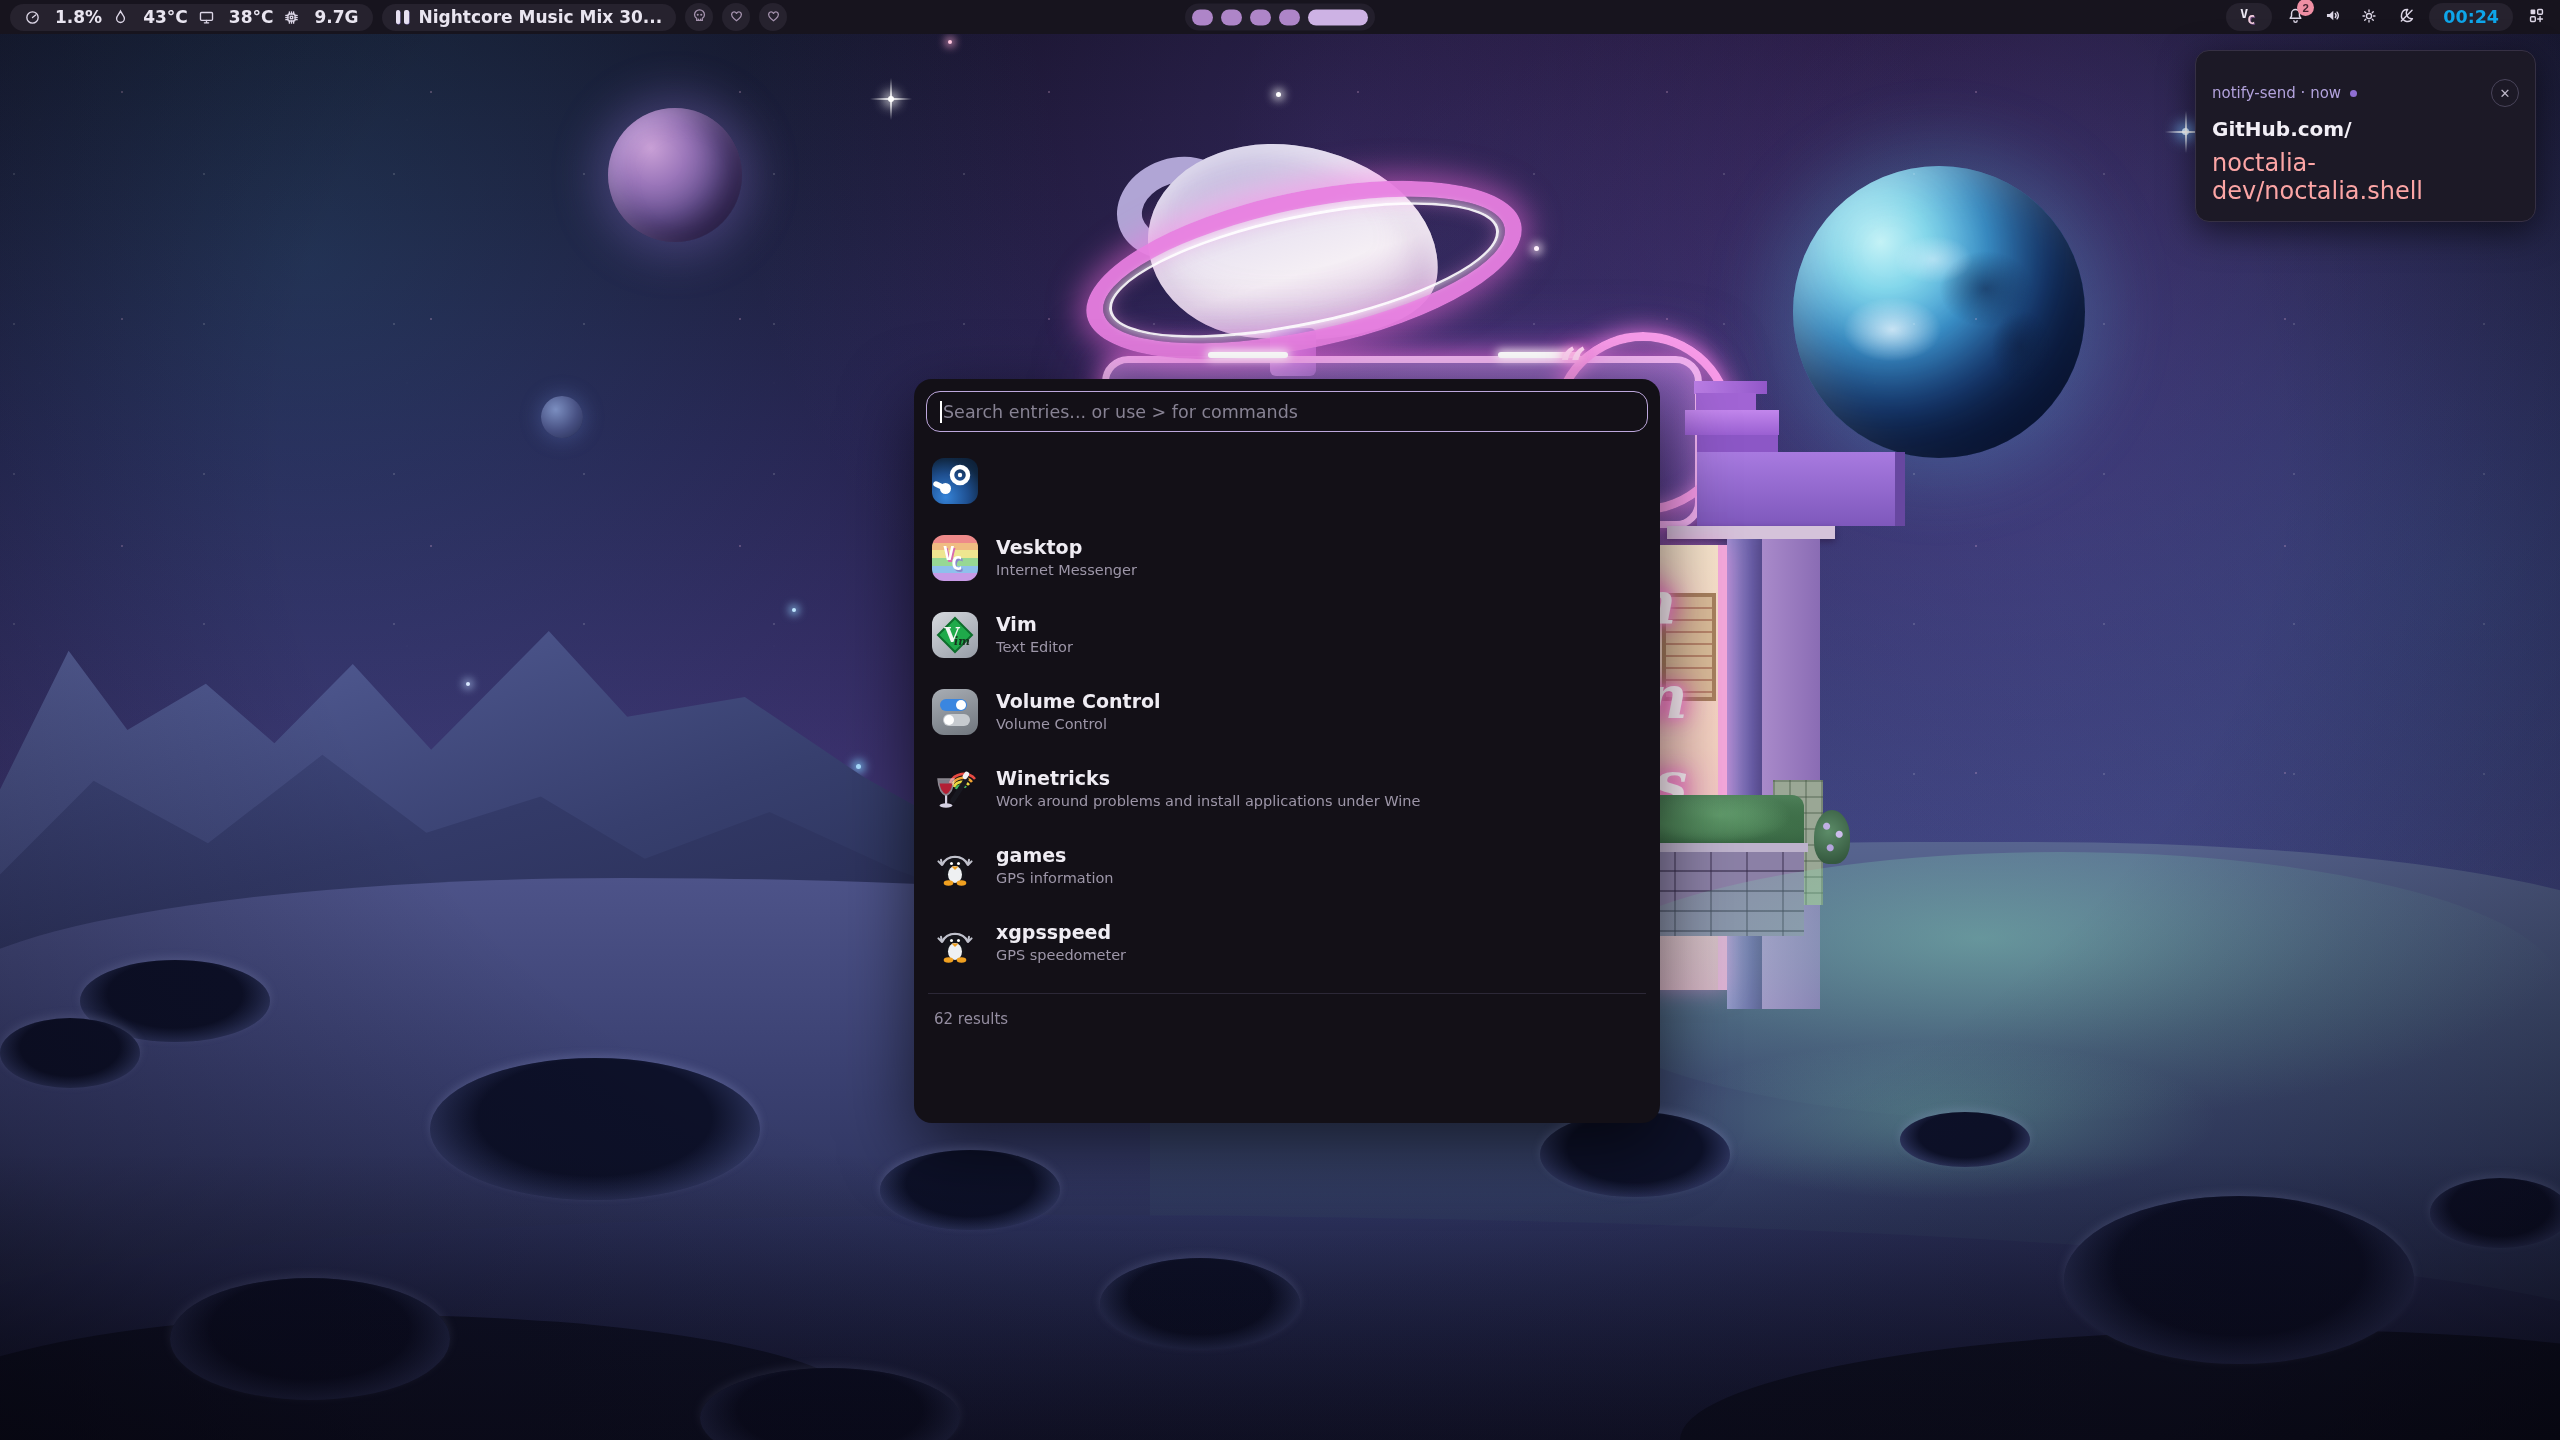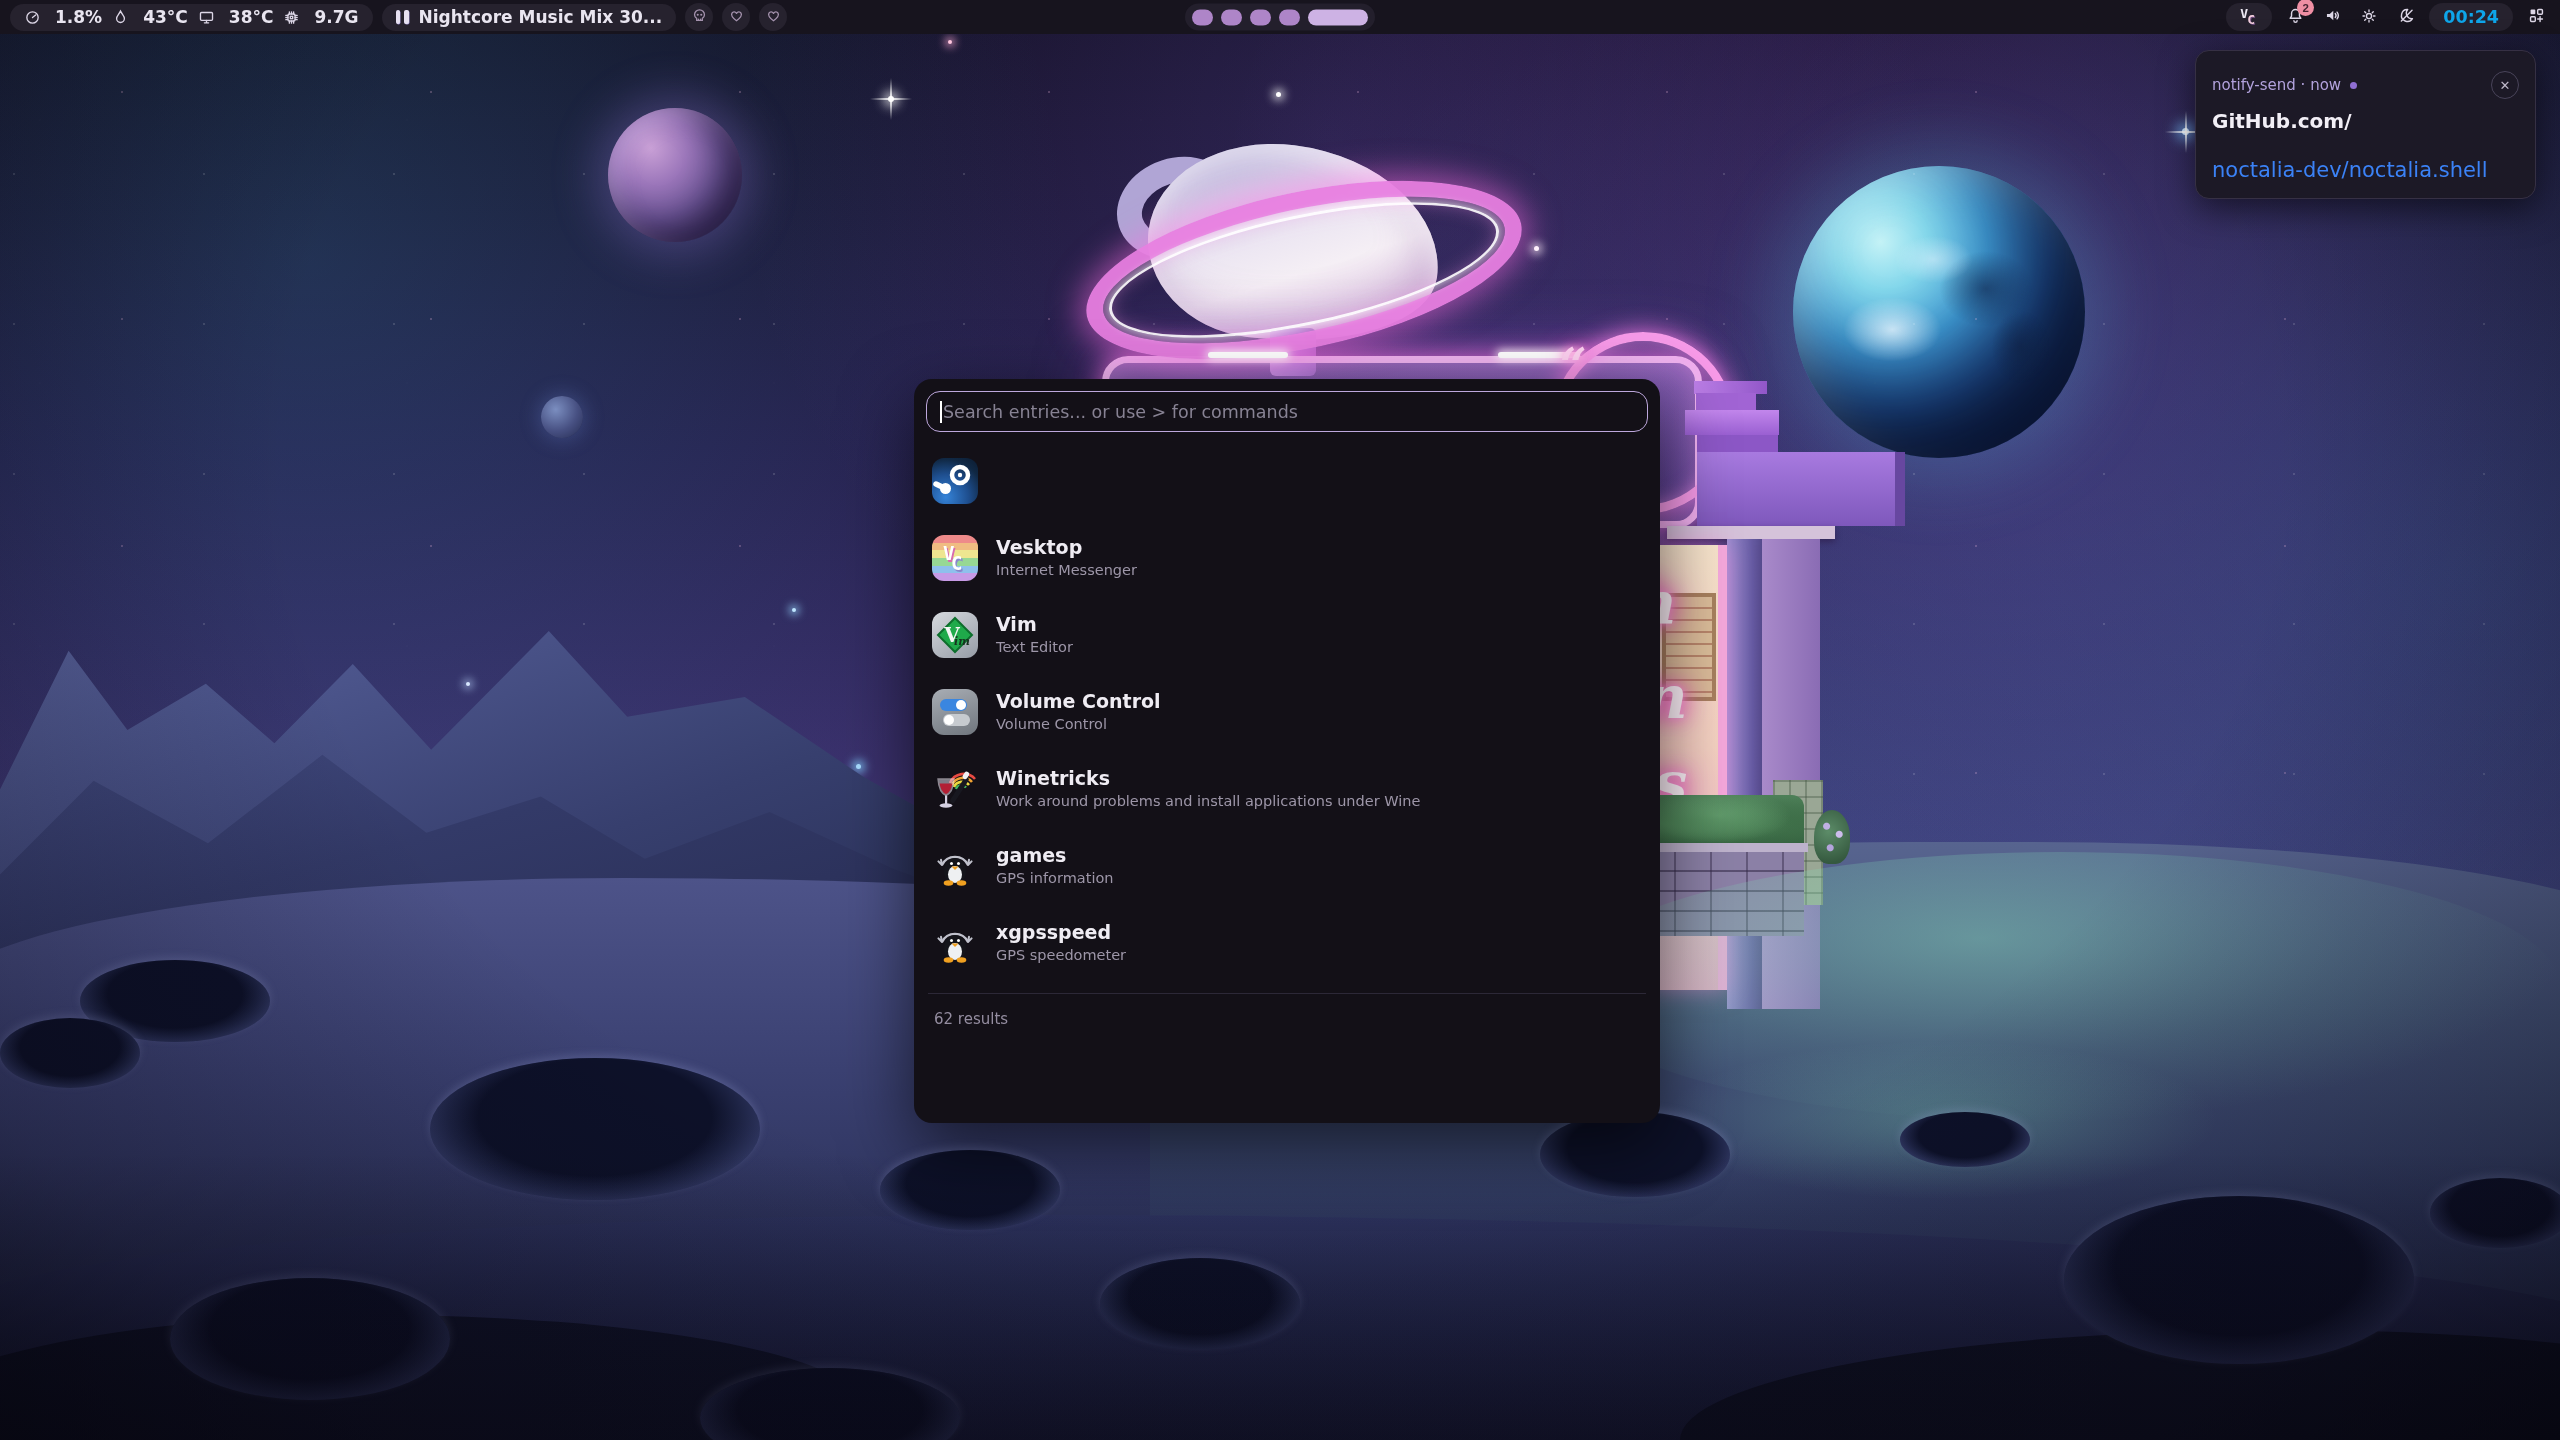--- a/index.html
+++ b/index.html
@@ -177,29 +177,29 @@
     text-shadow:1px 1px 0 rgba(120,80,140,.8); }
   .icon-btn { width:28px; height:28px; border-radius:50%; background:transparent; border:none;
     display:grid; place-items:center; color:#dcd6e6; position:relative; cursor:pointer; }
   .badge { position:absolute; top:-4px; right:-5px; width:17px; height:17px; border-radius:50%;
     background:#ef8fa4; color:#482432; font-size:11.5px; font-weight:700; display:grid; place-items:center; }
   .clock-pill { height:28px; border-radius:14px; background:#26222e; display:inline-flex;
     align-items:center; padding:0 14px; color:#0ea5e9; font-size:17.5px; font-weight:700; cursor:pointer; }
 
   
   .notification { position:absolute; right:24px; top:50px; width:341px; z-index:60;
-    background:#1c1926; border:1px solid #363044; border-radius:14px; padding:20px 16px 16px;
+    background:#1c1926; border:1px solid #363044; border-radius:14px; padding:28px 16px 16px;
     box-shadow:0 10px 34px rgba(0,0,0,.55); }
   .notif-head { display:flex; align-items:center; }
   .notif-source { color:#b2a2dc; font-size:15px; }
   .notif-dot { width:7px; height:7px; border-radius:50%; background:#8f6ed2; margin-left:9px; }
   .notif-close { margin-left:auto; width:28px; height:28px; border-radius:50%; border:1.5px solid #49445a;
     background:transparent; color:#bdb7c8; font-size:13px; display:grid; place-items:center; cursor:pointer; }
   .notif-title { margin-top:10px; color:#f2eff6; font-size:20px; font-weight:600; }
-  .notif-body { margin-top:25px; color:#3b82f6; font-size:21px; }
+  .notif-body { margin-top:8px; color:#fca5a5; font-size:24px; }
 
   
   .launcher { position:absolute; left:914px; top:379px; width:746px; height:744px; z-index:40;
     background:#131017; border-radius:18px; padding:12px 12px 0;
     box-shadow:0 24px 70px rgba(0,0,0,.6); display:flex; flex-direction:column; }
   .search-wrap { position:relative; height:41px; flex:none; border:1.5px solid #bda7dc; border-radius:14px;
     margin-bottom:10px; }
   .search-wrap input { width:100%; height:100%; background:transparent; border:none; outline:none;
     color:#efecf4; font-size:17.5px; padding:0 14px 0 16px; font-family:inherit; }
   .search-wrap input::placeholder { color:#878293; }

